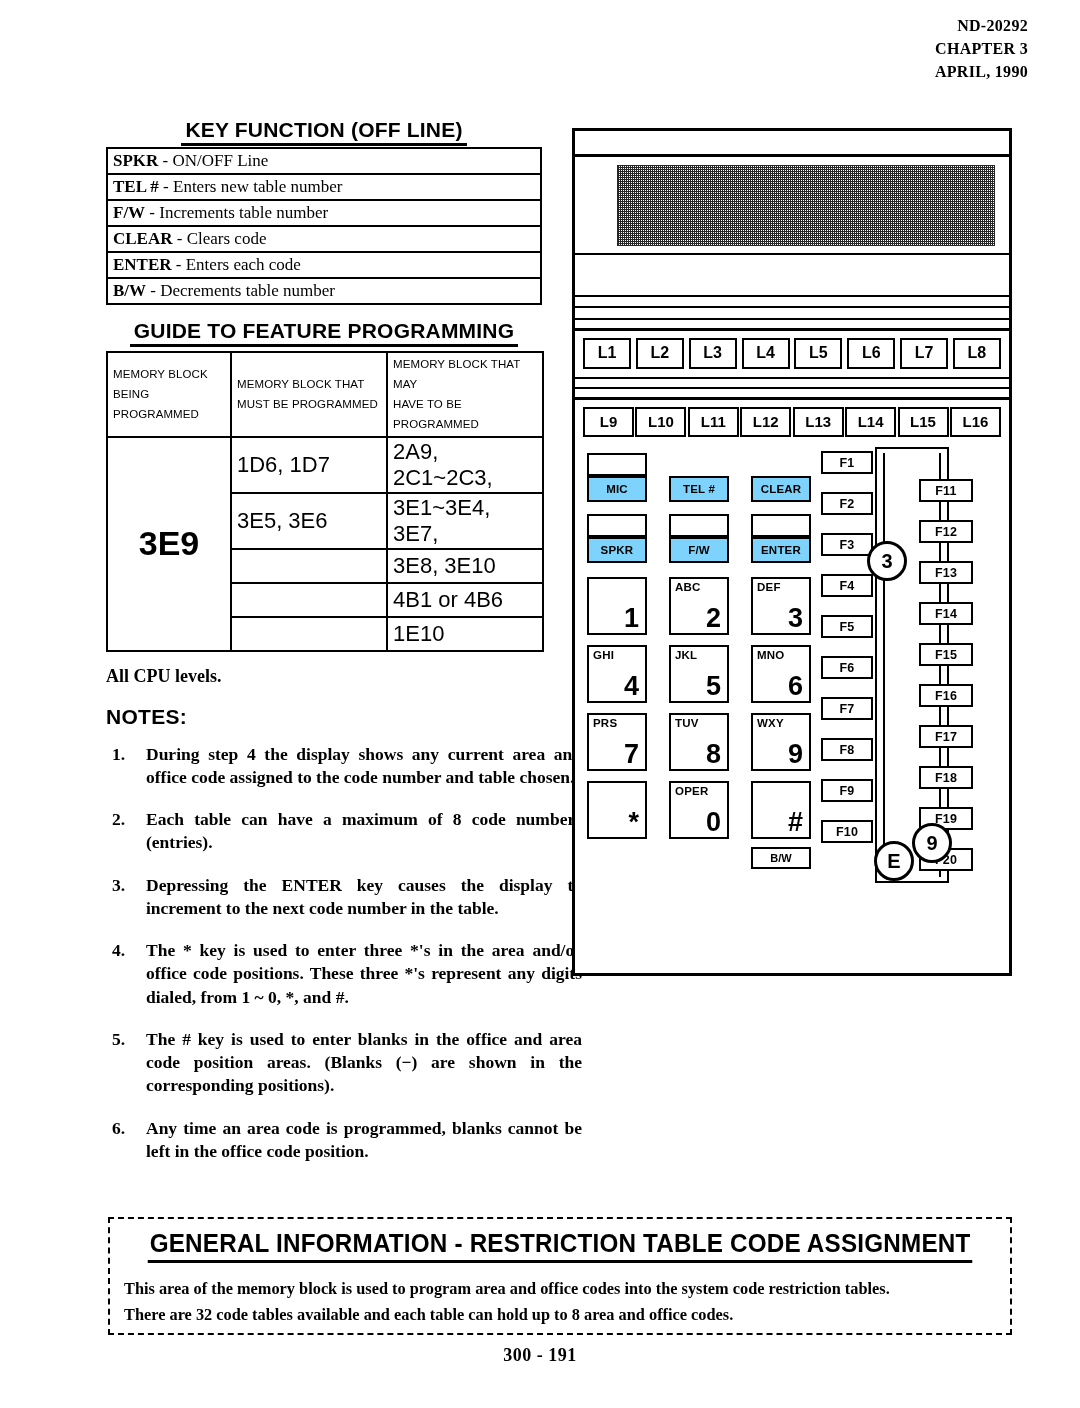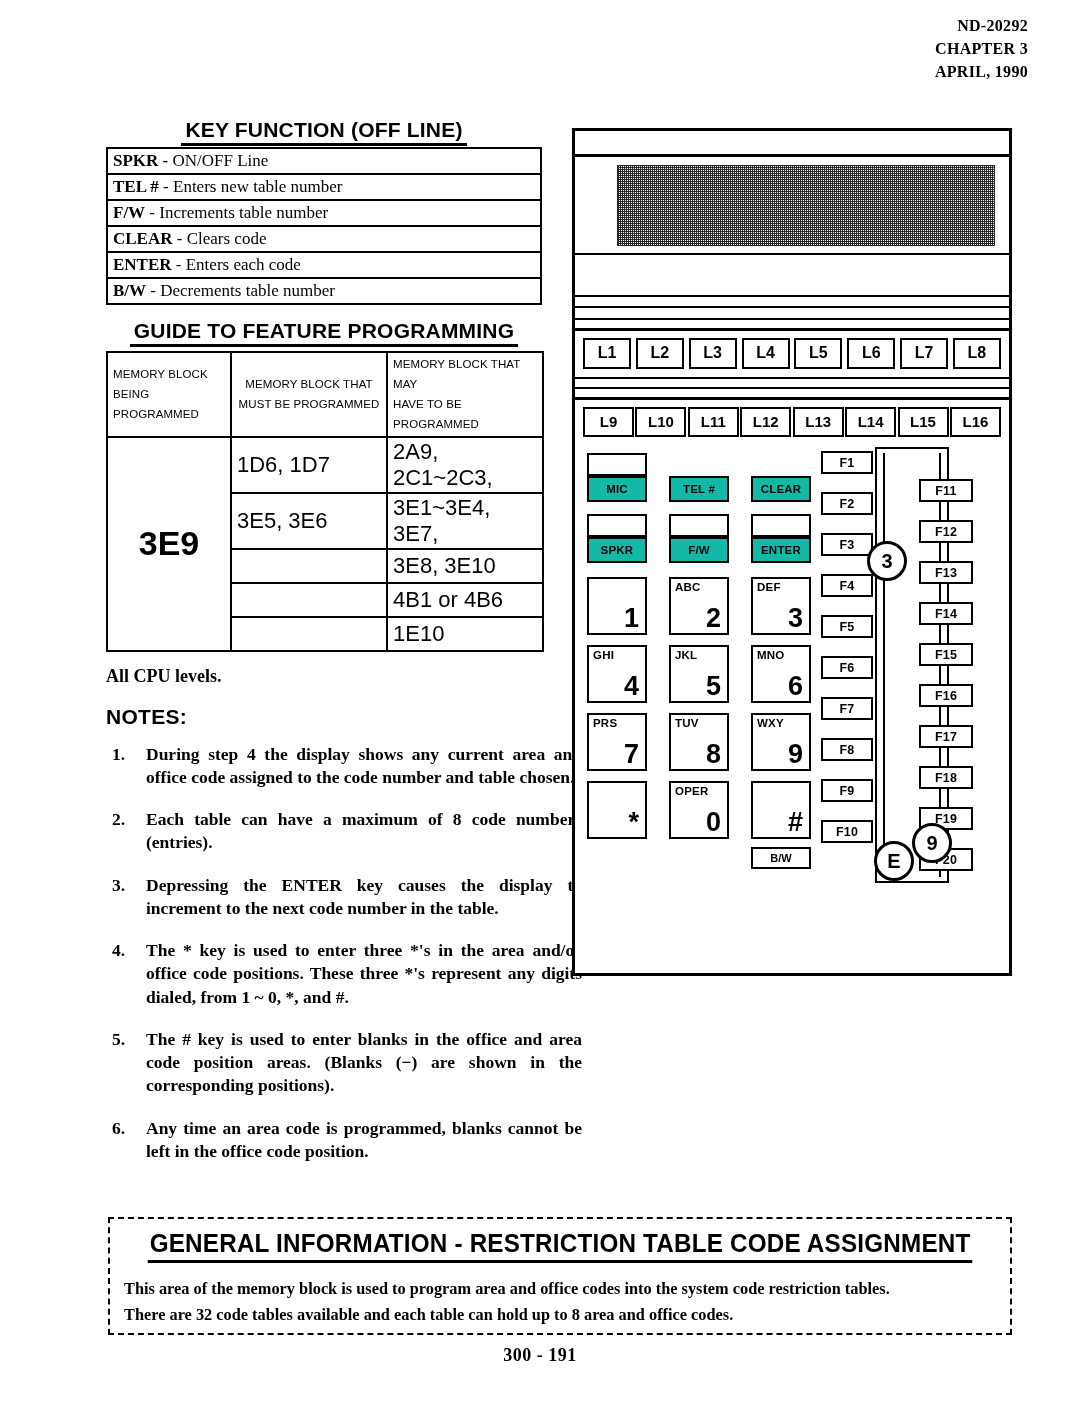--- a/index.html
+++ b/index.html
@@ -27,21 +27,21 @@
   
   #key-function-table td{height:22px;font-size:17px;font-family:"Liberation Serif",serif;border-radius:6px;}
   #key-function-table .kf-key{font-weight:bold;}
 
   
   #guide-table{margin-top:4px;}
   #guide-table td{border:2px solid #000;}
   .hdr-cell{font-family:"Liberation Sans",sans-serif;font-size:11.5px;
     line-height:1.75;letter-spacing:.1px;padding:3px 4px 4px 4px;}
   .hdr-c1{text-align:left;}
-  .hdr-c2,.hdr-c3{text-align:center;}
+  .hdr-c2,.hdr-c3{}
   .hdr-c3{text-align:left;}
   .big-block{font-family:"Liberation Sans",sans-serif;font-weight:bold;
     font-size:34px;text-align:center;}
   .code-cell{font-family:"Liberation Sans",sans-serif;font-size:22px;
     height:30px;padding-left:6px;}
 
   #all-cpu{margin-top:14px;font-family:"Liberation Serif",serif;
     font-weight:bold;font-size:18px;}
   #notes-head{margin-top:18px;font-family:"Liberation Sans",sans-serif;
     font-weight:bold;font-size:21px;letter-spacing:.3px;}
@@ -84,21 +84,21 @@
   #lrow1 .lkey{width:44px;}
   #lrow2 .lkey{width:47px;font-size:15px;}
 
   
   #lower{position:relative;height:448px;}
 
   #keypad{position:absolute;left:12px;top:8px;width:226px;}
   .kp-row{display:flex;gap:22px;margin-bottom:4px;}
   .kp-cell{width:60px;}
   .blankbox{height:23px;border:2.5px solid #000;box-sizing:border-box;background:#fff;}
-  .fnlabel{height:26px;border:2.5px solid #000;box-sizing:border-box;background:#14b8a6;
+  .fnlabel{height:26px;border:2.5px solid #000;box-sizing:border-box;background:#7dd3fc;
     font-family:"Liberation Sans",sans-serif;font-weight:bold;font-size:11.5px;
     display:flex;align-items:center;justify-content:center;letter-spacing:.2px;}
   .kp-spacer{height:23px;}
 
   .digit{width:60px;height:58px;border:2.5px solid #000;box-sizing:border-box;
     background:#fff;position:relative;margin-bottom:6px;}
   .digit .letters{position:absolute;left:4px;top:2px;
     font-family:"Liberation Sans",sans-serif;font-weight:bold;font-size:11.5px;letter-spacing:.2px;}
   .digit .num{position:absolute;right:6px;bottom:1px;
     font-family:"Liberation Sans",sans-serif;font-weight:bold;font-size:27px;line-height:1;}

